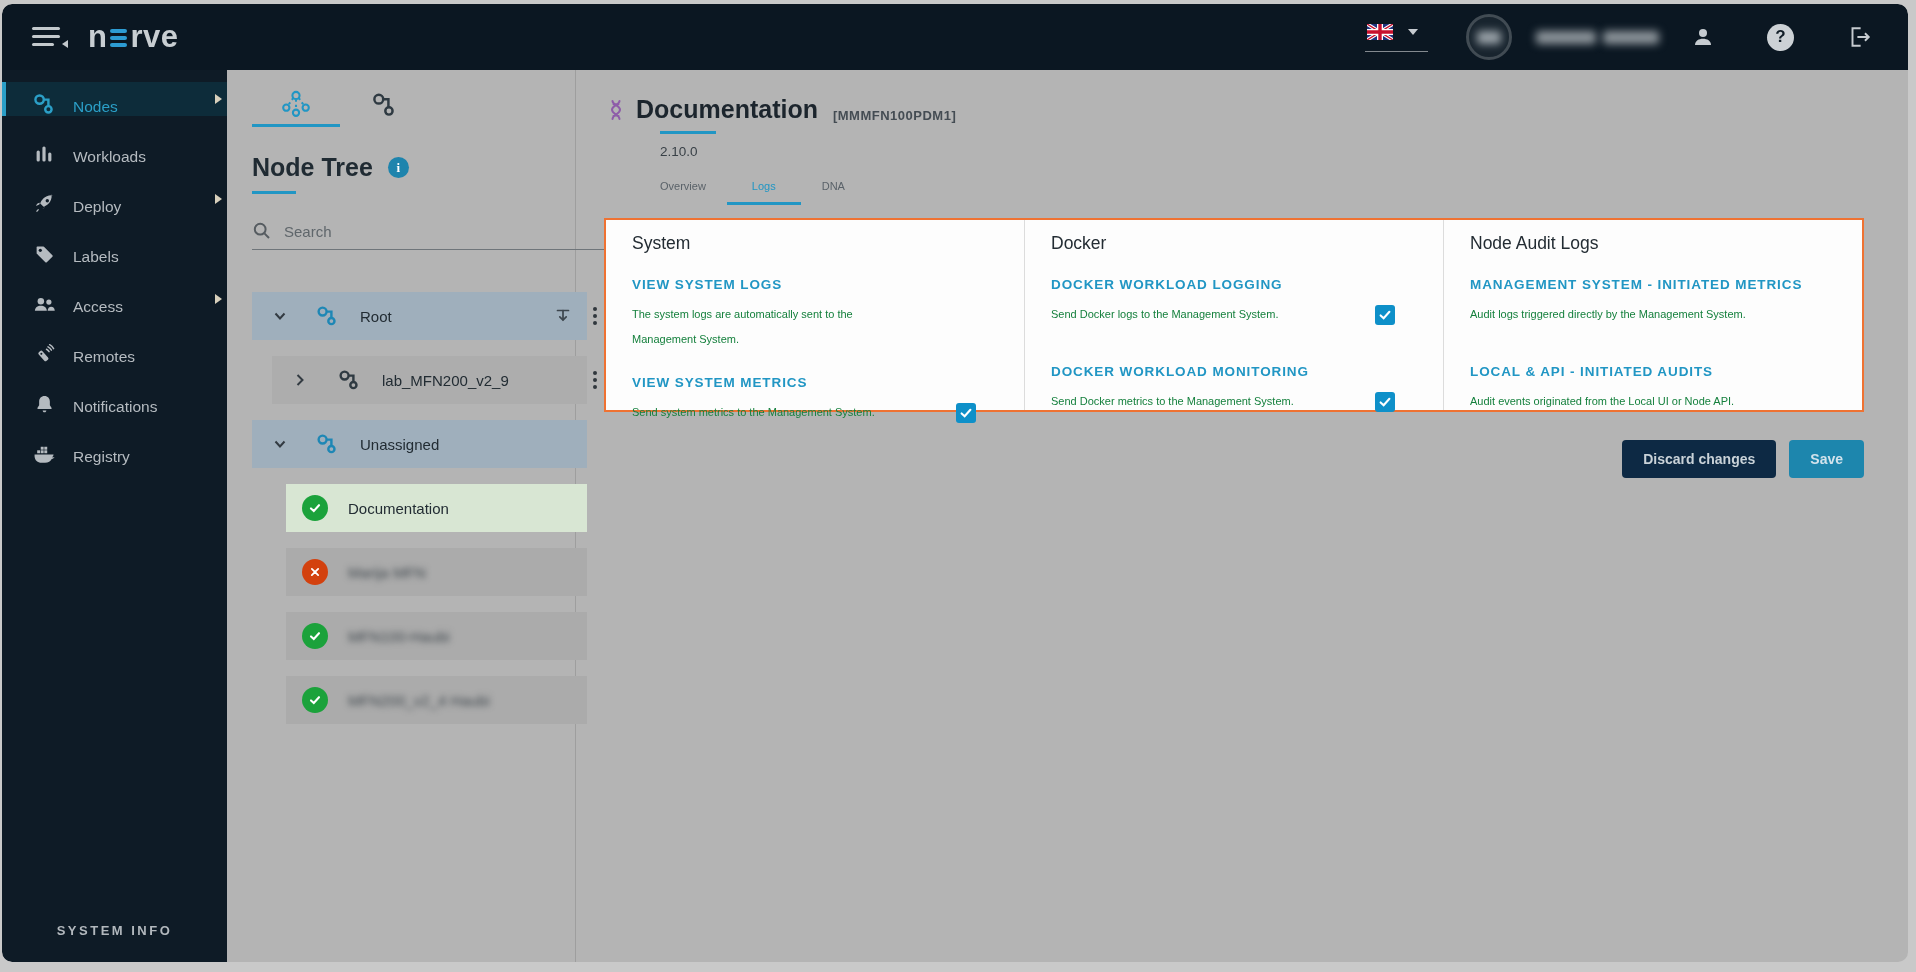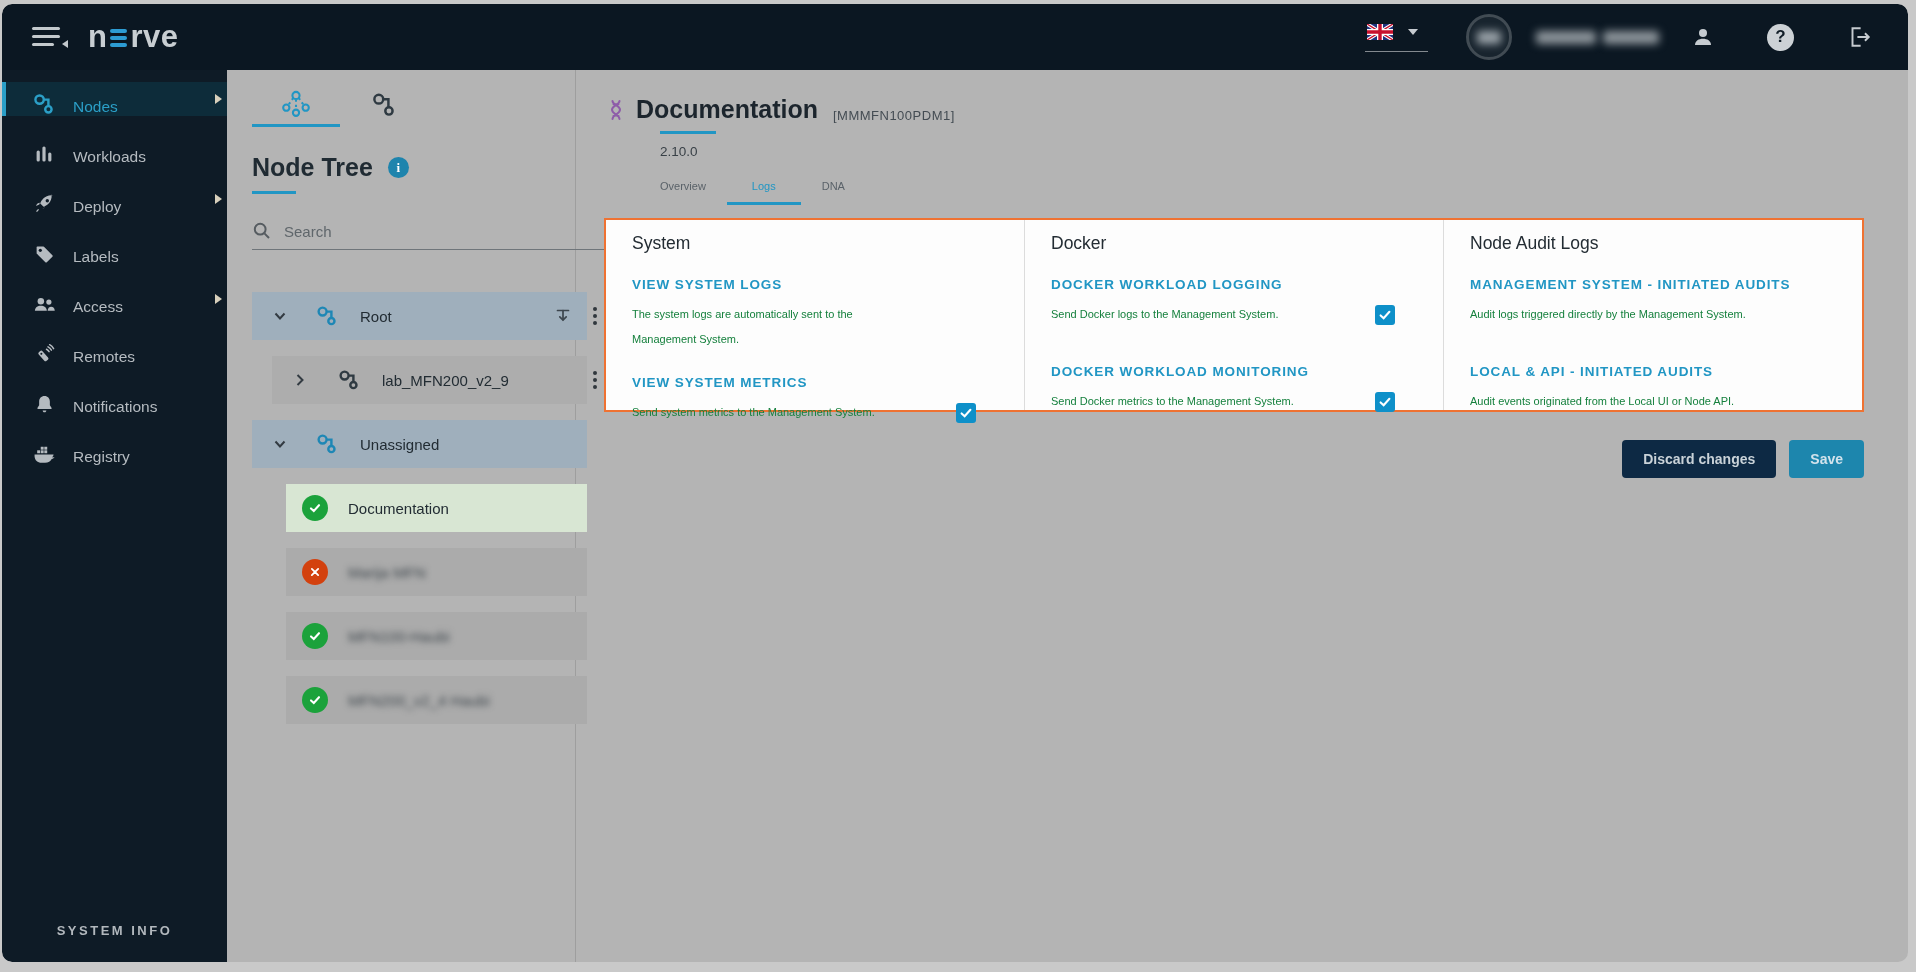--- a/index.html
+++ b/index.html
@@ -113,21 +113,21 @@
   .kebab { position:absolute; right:-25px; top:50%; transform:translateY(-50%); display:flex; flex-direction:column; gap:3px; cursor:pointer; padding:3px; }
   .kebab i { width:4px; height:4px; border-radius:50%; background:#30373d; display:block; }
   .status-circle { width:26px; height:26px; border-radius:50%; display:flex; align-items:center; justify-content:center; flex:none; margin-right:20px; }
   .status-online { background:#1ba23b; }
   .status-error { background:#d3410e; }
   
   .content { flex:1; padding:0 44px 0 28px; position:relative; }
   .title-row { display:flex; align-items:center; margin-top:25px; }
   .dna-icon { width:24px; height:24px; margin-right:8px; flex:none; }
   .page-title { font-size:25px; font-weight:700; color:#1c252d; }
-  .serial { margin-left:15px; font-size:13px; font-weight:400; color:#444c53; letter-spacing:0.5px; transform:translateY(2px);margin-top:8px; }
+  .serial { margin-left:15px; font-size:13px; font-weight:700; color:#444c53; letter-spacing:0.5px; transform:translateY(2px);margin-top:8px; }
   .title-underline { width:56px; height:3px; background:#2196c4; margin:7px 0 0 56px; }
   .version { margin:10px 0 0 56px; font-size:13.5px; color:#394147; }
   .content-tabs { display:flex; gap:46px; margin:21px 0 0 56px; }
   .ctab { font-size:11px; font-weight:400; color:#5a6269; position:relative; padding-bottom:13px; cursor:pointer; }
   .ctab.active { color:#2196c4; }
   .ctab.active::after {
     content:""; position:absolute; left:50%; transform:translateX(-50%); bottom:0;
     width:74px; height:3px; background:#2196c4;
   }
   .logs-panel {
@@ -524,21 +524,21 @@
             <span class="checkbox">
               <svg width="16" height="16" viewBox="0 0 20 20" fill="none" stroke="#fff" stroke-width="2.6" stroke-linecap="round">
                   <path d="M4.5 10.5 L8.3 14 L15.5 6"></path>
                 </svg>
             </span>
           </div>
         </div>
 
         <div class="log-col">
           <div class="col-heading">Node Audit Logs</div>
-          <div class="item-title">MANAGEMENT SYSTEM - INITIATED AUDITS</div>
+          <div class="item-title">MANAGEMENT SYSTEM - INITIATED METRICS</div>
           <div class="item-row">
             <div class="item-desc">Audit logs triggered directly by the Management System.</div>
           </div>
           <div class="item-title" style="margin-top:37px">LOCAL &amp; API - INITIATED AUDITS</div>
           <div class="item-row">
             <div class="item-desc">Audit events originated from the Local UI or Node API.</div>
           </div>
         </div>
 
       </div>

